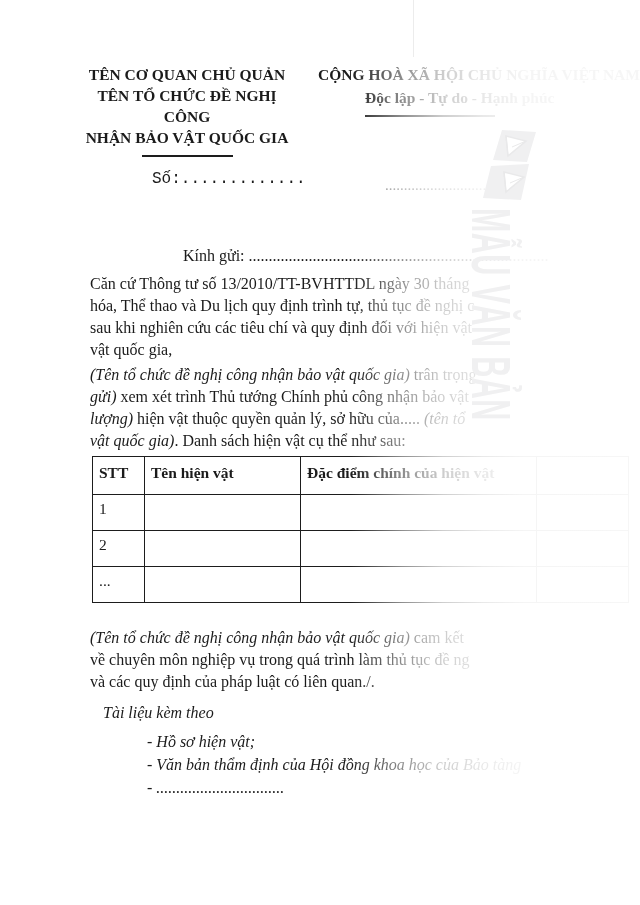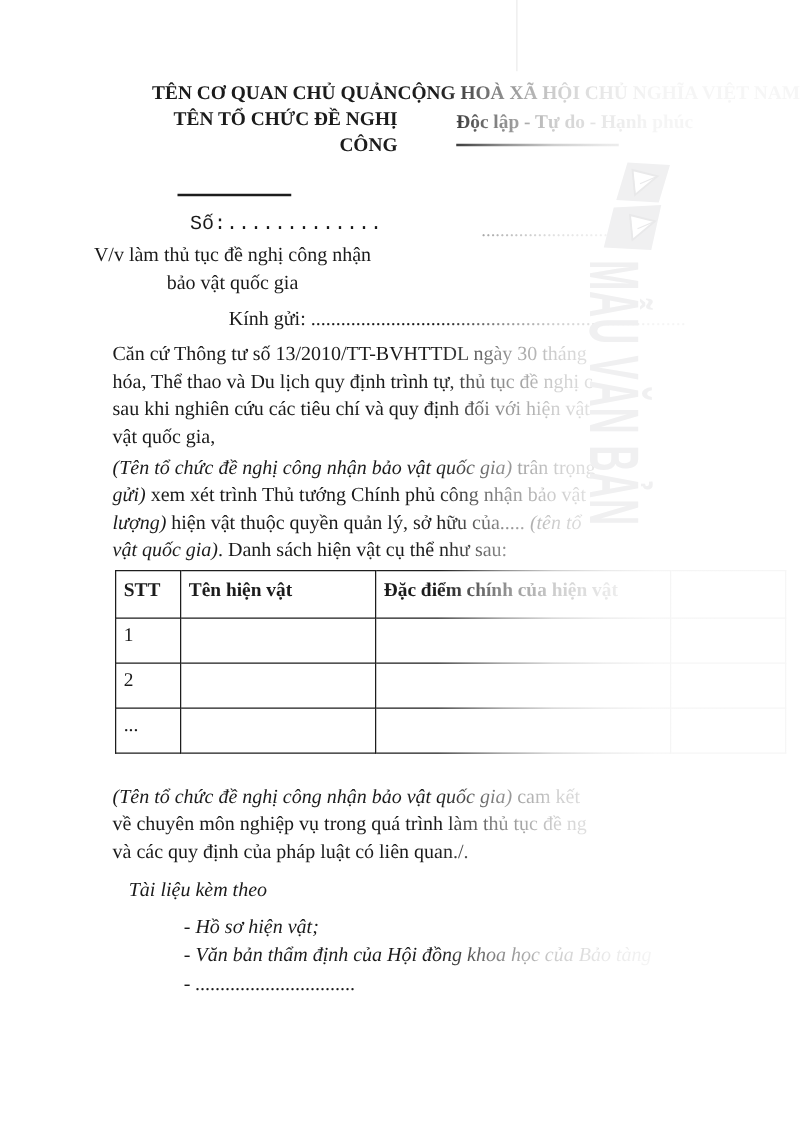--- a/index.html
+++ b/index.html
@@ -6,21 +6,21 @@
   .page {
     position:relative; width:640px; height:905px; background:#ffffff;
     font-family:"Liberation Serif", serif; color:#1b1b1b; font-size:16px;
     overflow:hidden;
   }
   .abs { position:absolute; }
   .b { font-weight:bold; }
   .i { font-style:italic; }
   .nw { white-space:nowrap; }
   .ctr { text-align:center; }
-  .hdr-left { left:96px; top:64px; width:222px; line-height:21px; font-size:15.5px;text-align:right; }
+  .hdr-left { left:76px; top:64px; width:222px; line-height:21px; font-size:15.5px; }
   .hdr-left .small { font-size:14.5px; }
   .rule-left { left:142px; top:155px; width:91px; height:2px; background:#1d1d1d; }
   .hdr-right-1 { left:318px; top:66px; font-size:15.5px; }
   .hdr-right-2 { left:365px; top:89px; font-size:15.5px; }
   .rule-right { left:365px; top:115px; width:130px; height:2px; background:#1d1d1d; }
   .so-line { left:152px; top:170px;font-family:Liberation Mono, monospace; }
   .date-dots { left:385px; top:177px; color:#777777; font-size:15px; }
   .subject { left:73px; top:194px; width:226px; line-height:22px; }
   .kinhgui { left:183px; top:247px; }
   .para { left:90px; width:545px; line-height:22px; }
@@ -61,33 +61,30 @@
   }
 </style>
 </head>
 <body>
 
 <div class="page">
 
   <div class="abs hdr-left ctr">
     <div class="b">TÊN CƠ QUAN CHỦ QUẢN</div>
     <div class="b">TÊN TỔ CHỨC ĐỀ NGHỊ CÔNG</div>
+    <div class="b">NHẬN BẢO VẬT QUỐC GIA</div>
   </div>
   <div class="abs rule-left"></div>
 
   <div class="abs hdr-right-1 b nw">CỘNG HOÀ XÃ HỘI CHỦ NGHĨA VIỆT NAM</div>
   <div class="abs hdr-right-2 b nw">Độc lập - Tự do - Hạnh phúc</div>
   <div class="abs rule-right"></div>
 
   <div class="abs so-line nw">Số:.............</div>
   <div class="abs date-dots nw">............................</div>
-  <div class="abs subject ctr">
-    <div>V/v làm thủ tục đề nghị công nhận</div>
-    <div>bảo vật quốc gia</div>
-  </div>
 
   <div class="abs kinhgui nw">
     <span>Kính gửi: </span><span>...........................................................................</span>
   </div>
 
   <div class="abs para p1">
     <div class="nw">Căn cứ Thông tư số 13/2010/TT-BVHTTDL ngày 30 tháng</div>
     <div class="nw">hóa, Thể thao và Du lịch quy định trình tự, thủ tục đề nghị c</div>
     <div class="nw">sau khi nghiên cứu các tiêu chí và quy định đối với hiện vật</div>
     <div class="nw">vật quốc gia,</div>

